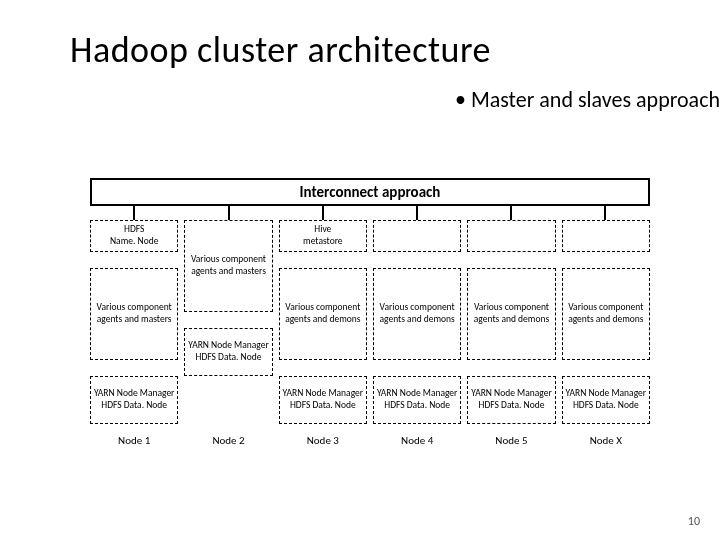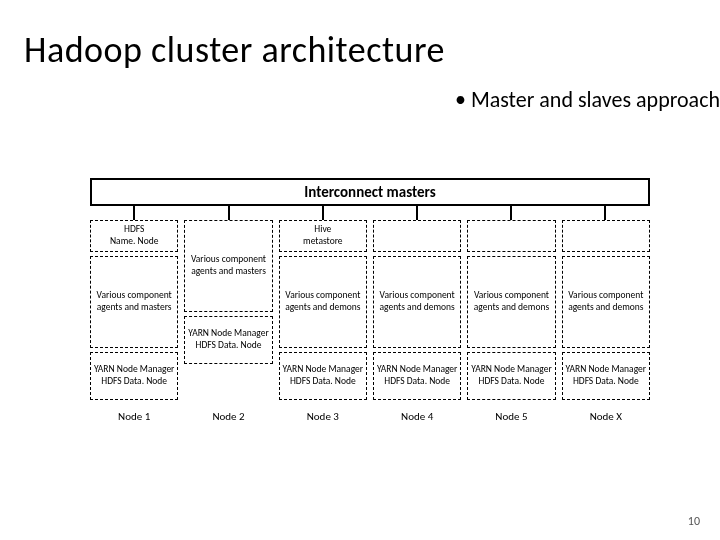--- a/index.html
+++ b/index.html
@@ -8,22 +8,23 @@
     width: 720px;
     height: 540px;
     background: #ffffff;
     font-family: Calibri, Arial, sans-serif;
     color: #000;
     position: relative;
   }
   .title {
     font-size: 36px;
     font-weight: 300;
-    padding: 28px 0 0 24px;
+    padding: 28px 0 0 38px;
     letter-spacing: 0.5px;
+    margin-left: 32px;
   }
   .bullet {
     font-size: 22px;
     padding: 14px 0 0 40px;
     text-align: right;
   }
   .diagram {
     position: absolute;
     left: 90px;
     top: 178px;
@@ -49,21 +50,21 @@
     background: #000;
   }
   .columns {
     display: flex;
     gap: 6px;
   }
   .col {
     flex: 1;
     display: flex;
     flex-direction: column;
-    gap: 4px;
+    gap: 16px;
   }
   .box {
     border: 1px dashed #000;
     text-align: center;
     font-size: 9.5px;
     line-height: 1.25;
     padding: 2px 2px;
     background: #fff;
     display: flex;
     flex-direction: column;
@@ -92,21 +93,21 @@
   }
   .tiny { font-size: 7.5px; }
 </style>
 </head>
 <body>
 
 <div class="title">Hadoop cluster architecture</div>
 <div class="bullet">• Master and slaves approach</div>
 
 <div class="diagram">
-  <div class="interconnect">Interconnect masters</div>
+  <div class="interconnect">Interconnect approach</div>
 
   <div class="connectors">
     <span style="left:43px"></span>
     <span style="left:138px"></span>
     <span style="left:232px"></span>
     <span style="left:326px"></span>
     <span style="left:420px"></span>
     <span style="left:514px"></span>
   </div>
 

